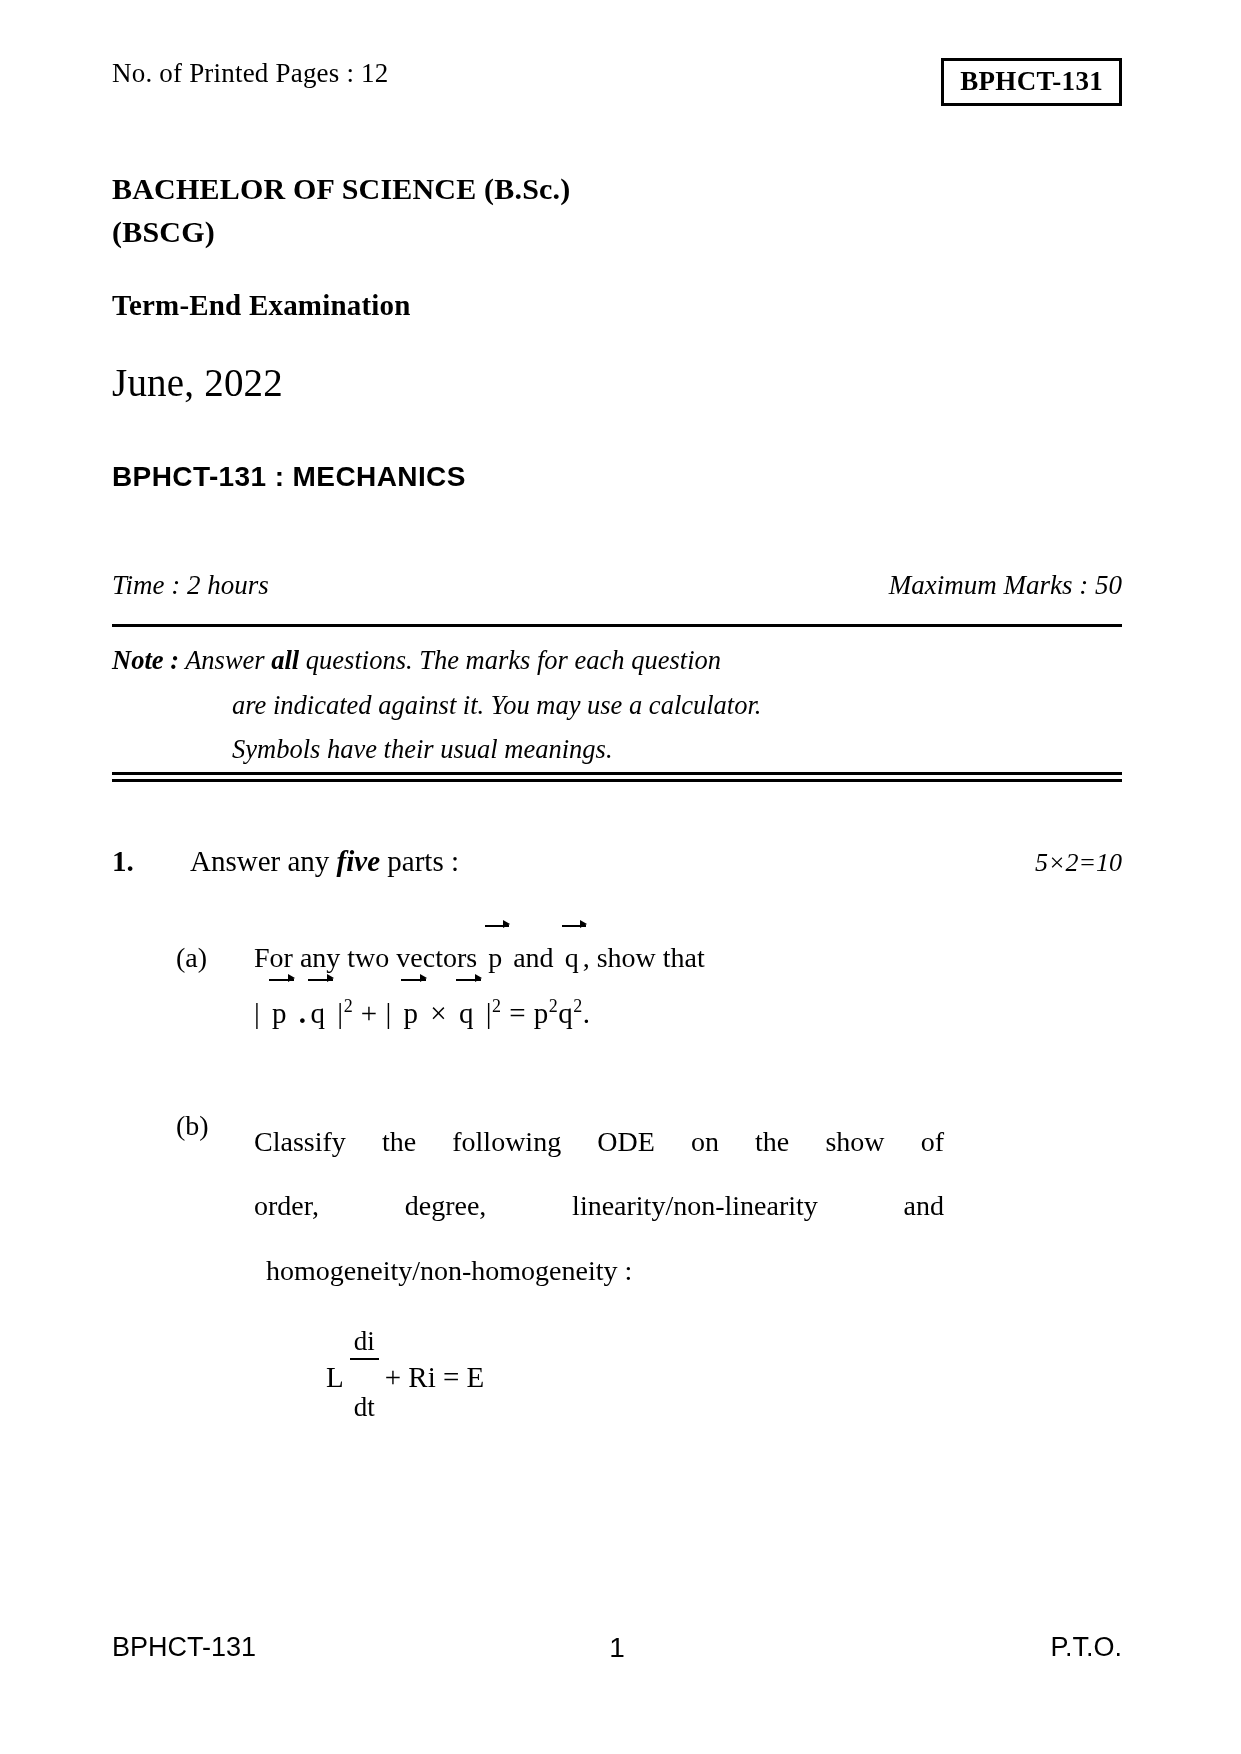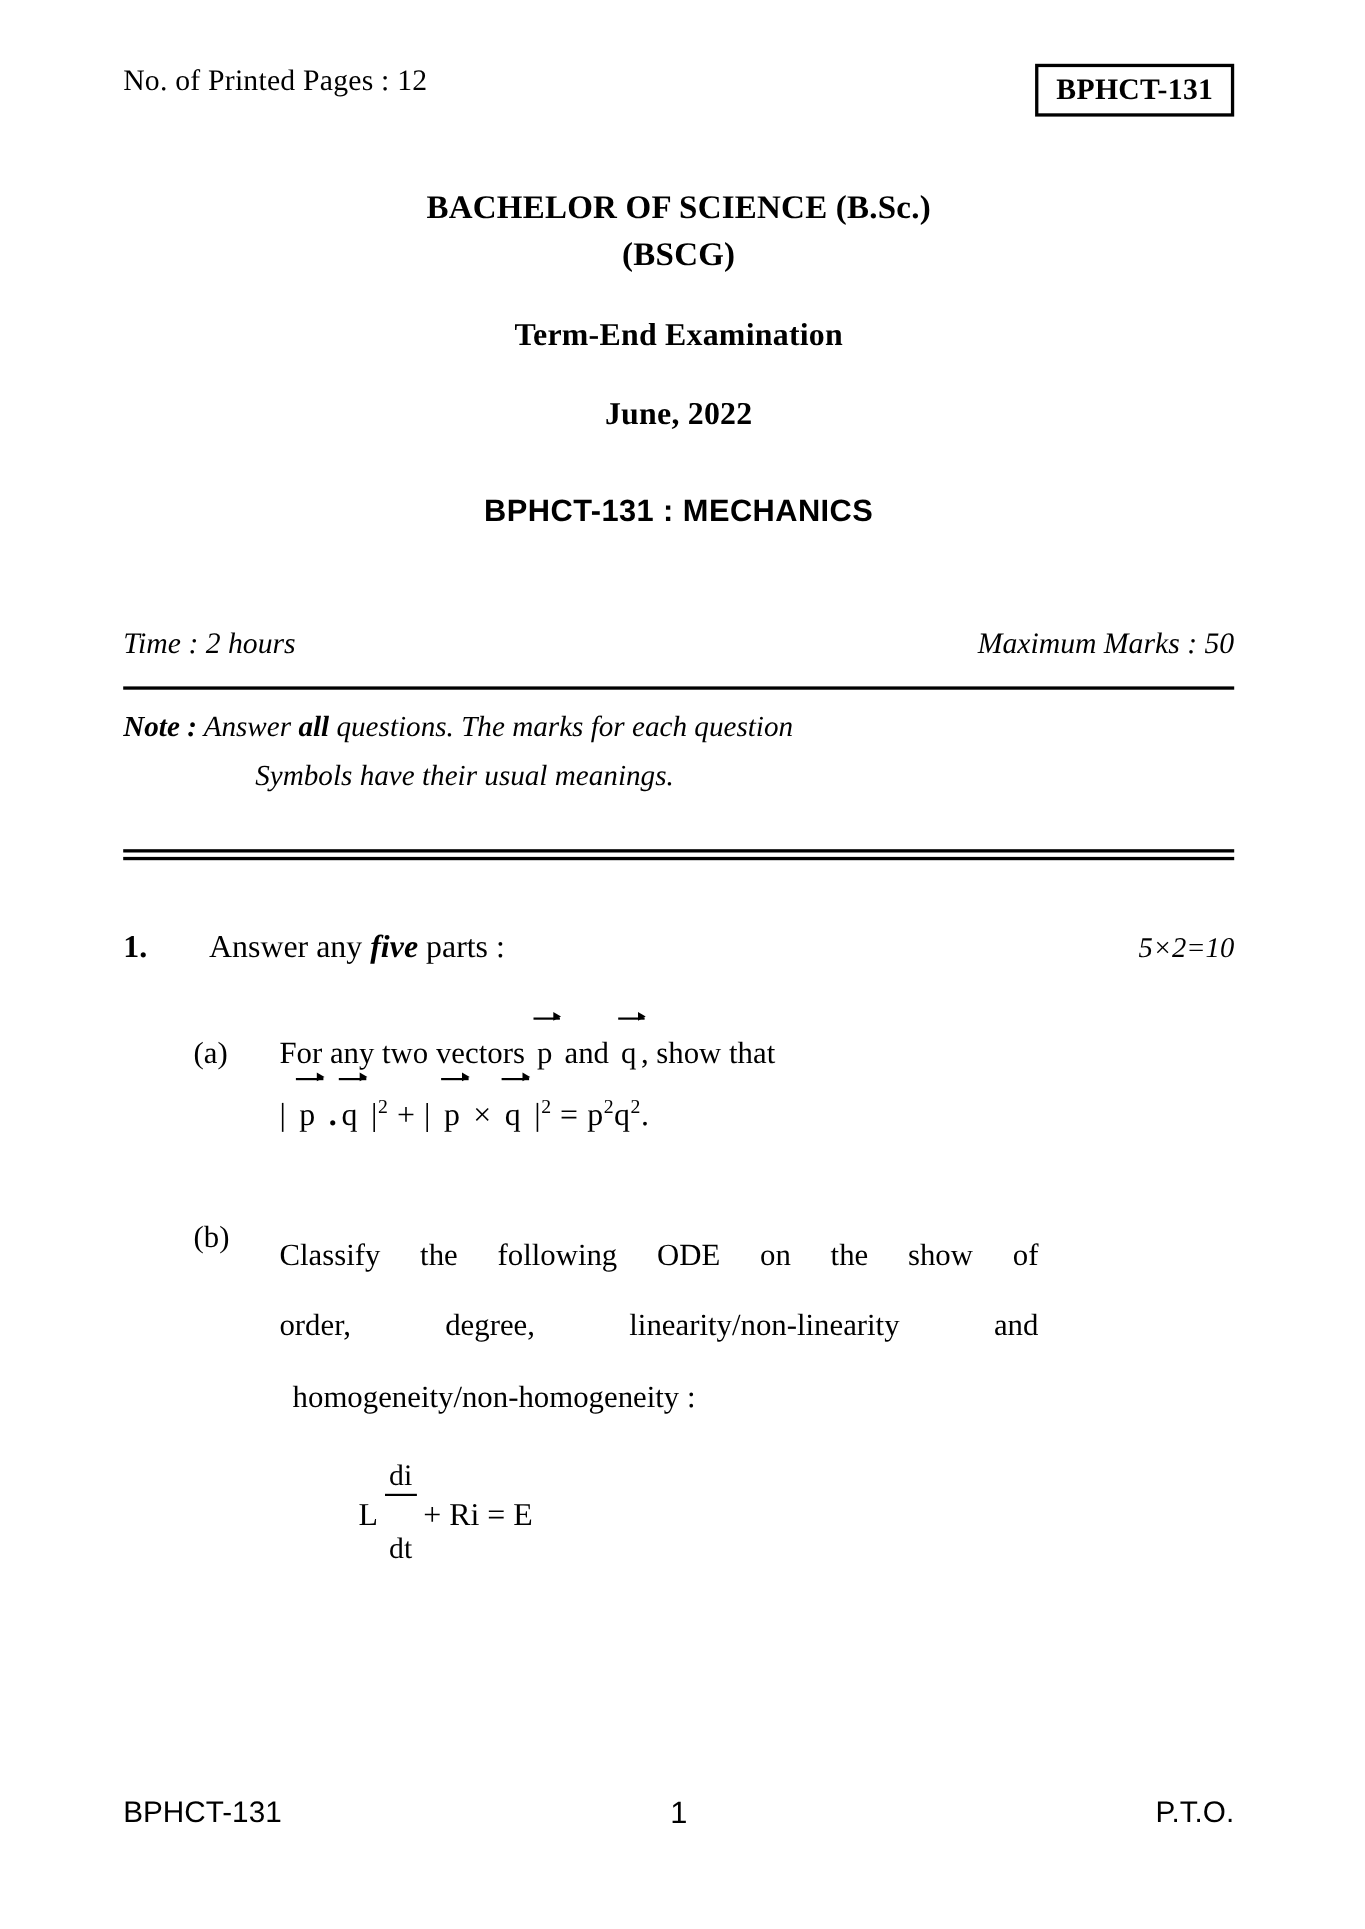--- a/index.html
+++ b/index.html
@@ -47,37 +47,37 @@
     letter-spacing: 0.3px;
     line-height: 1.05;
   }
 
   
   .title-block {
     position: absolute;
     left: 112px;
     top: 168px;
     width: 1010px;
-    text-align: center;
+    text-align: left;
   }
   .t-degree {
     font-weight: bold;
     font-size: 30px;
     line-height: 1.42;
     letter-spacing: 0.2px;
   }
   .t-term {
     font-weight: bold;
     font-size: 29px;
     margin-top: 36px;
     letter-spacing: 0.2px;
   }
   .t-date {
-    font-weight: bold;
-    font-size: 29px;
+    font-weight: normal;
+    font-size: 39px;
     margin-top: 38px;
     letter-spacing: 0.2px;
   }
   .t-paper {
     font-family: "Liberation Sans", sans-serif;
     font-weight: bold;
     font-size: 28px;
     margin-top: 56px;
     letter-spacing: 0.4px;
   }
@@ -275,20 +275,21 @@
 
   <div class="rule r1"></div>
 
   <div class="note">
     <div>
       <span class="note-label">Note :</span>
       <span>Answer</span>
       <span class="bold-i">all</span>
       <span>questions. The marks for each question</span>
     </div>
+    <div class="note-line2">are indicated against it. You may use a calculator.</div>
     <div class="note-line3">Symbols have their usual meanings.</div>
   </div>
 
   <div class="rule r2"></div>
   <div class="rule r3"></div>
 
   <div class="q1-row">
     <div class="q-num">1.</div>
     <div class="q-text">
       <span>Answer any</span>

